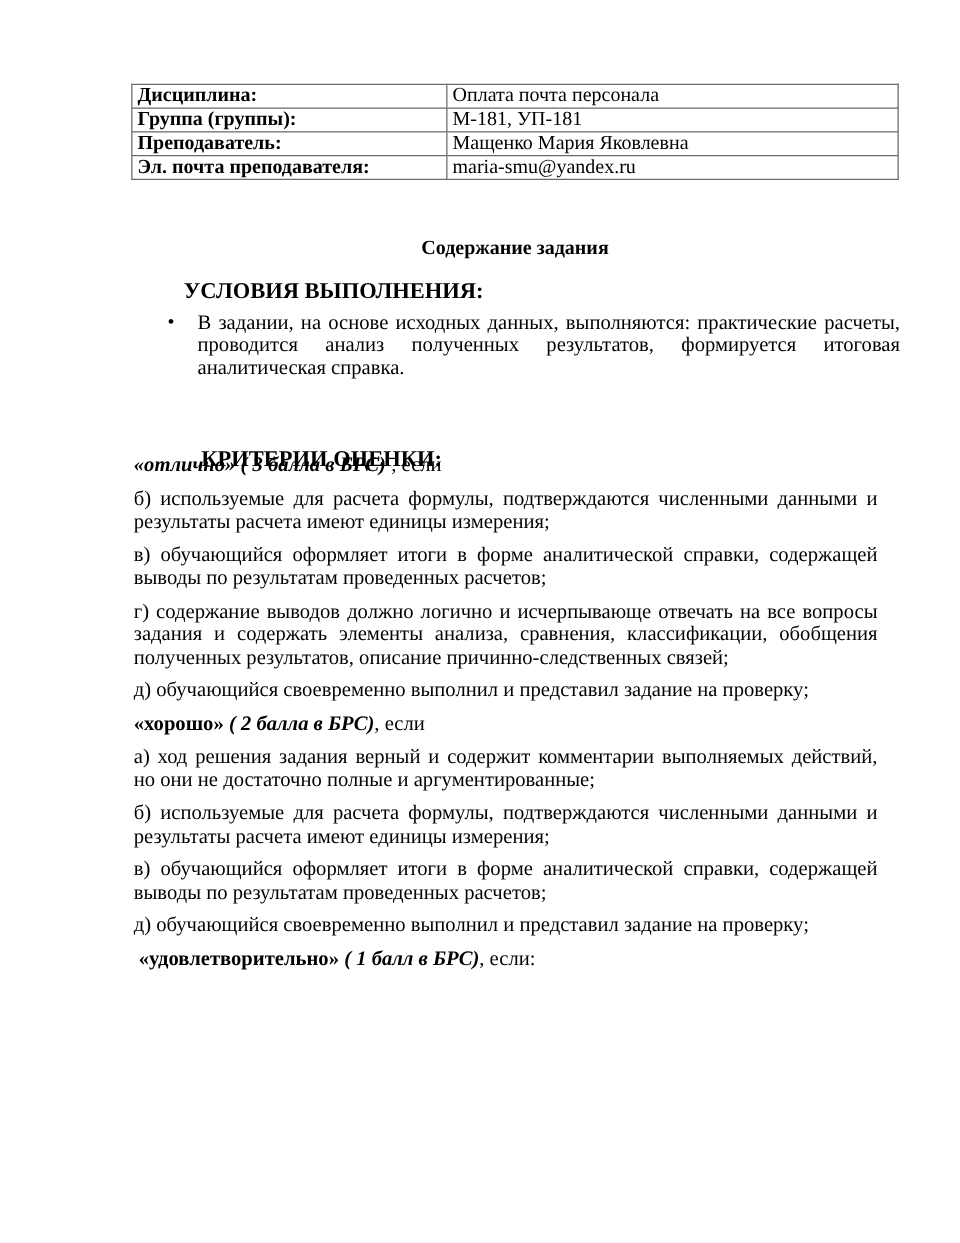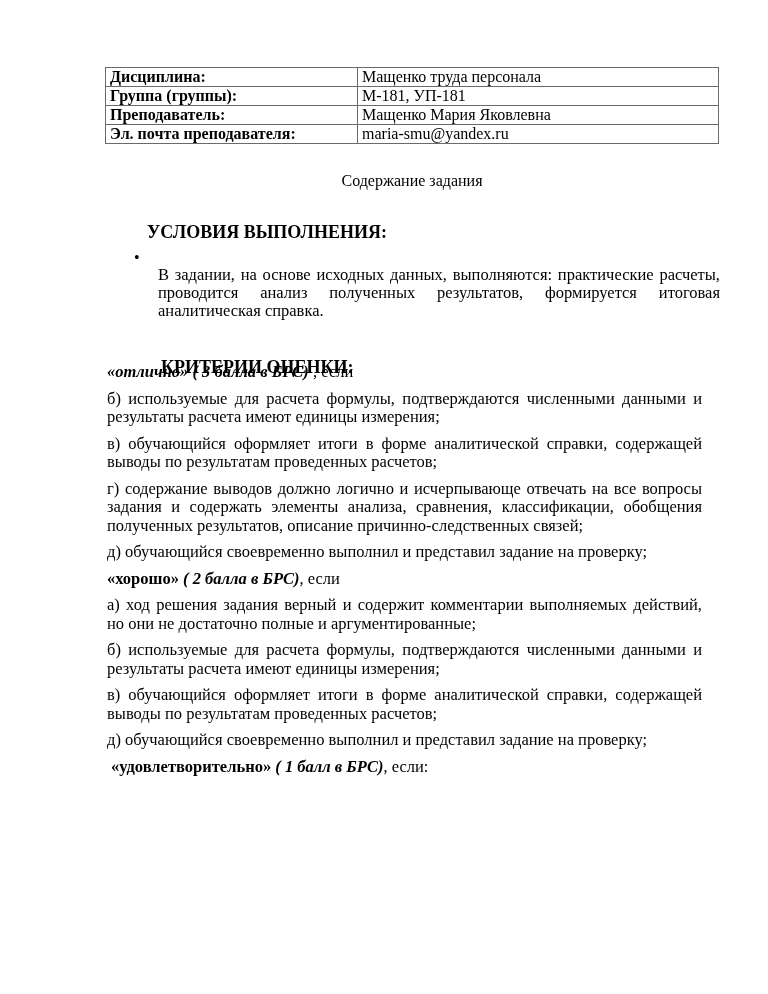--- a/index.html
+++ b/index.html
@@ -14,52 +14,52 @@
     border-collapse: collapse; font-size: 16px; border-radius: 23px;
   }
   table.info td {
     border: 1px solid #6a6a6a; height: 18px; padding: 0 4px; line-height: 18px;
     vertical-align: middle;
   }
   table.info td.k { width: 243px; font-weight: bold; }
   table.info td.v { font-weight: normal; }
 
   .center-title {
-    position: absolute; left: 105px; width: 614px; top: 172px;
-    text-align: center; font-weight: normal; font-size: 16px;
+    position: absolute; left: 105px; width: 614px; top: 190px;
+    text-align: center; font-weight: bold; font-size: 16px;
   }
   .h2 {
     position: absolute; left: 147px; font-weight: bold; font-size: 18px;
   }
   .bullet-block {
     position: absolute; left: 130px; top: 249px; width: 590px;
     font-size: 16.5px; line-height: 18px;
   }
   .bullet-block .dot {
     position: absolute; left: 4px; top: 0; font-size: 16px;
   }
   .bullet-block .txt {
-    margin-left: 28px; text-align: justify; text-align-last: left; margin-top: 17px;
+    margin-left: 28px; text-align: justify; text-align-last: left;
   }
 
   .crit { position: absolute; left: 107px; width: 612px; font-size: 16.5px; line-height: 18.5px; }
   .crit p { margin: 0 17px 8px 0; text-align: justify; }
   .crit p.grade { margin-bottom: 8px; }
   .crit .gname { font-weight: bold; }
   .crit .gital { font-style: italic; font-weight: bold; }
   .crit .g-ital-name { font-style: italic; font-weight: bold; }
 </style>
 </head>
 <body>
 
 <table class="info">
   <tbody>
       <tr>
     <td class="k">Дисциплина:</td>
-    <td class="v">Мащенко труда персонала</td>
+    <td class="v">Оплата почта персонала</td>
   </tr>
   <tr>
     <td class="k">Группа (группы):</td>
     <td class="v">М-181, УП-181</td>
   </tr>
   <tr>
     <td class="k">Преподаватель:</td>
     <td class="v">Мащенко Мария Яковлевна</td>
   </tr>
   <tr>

